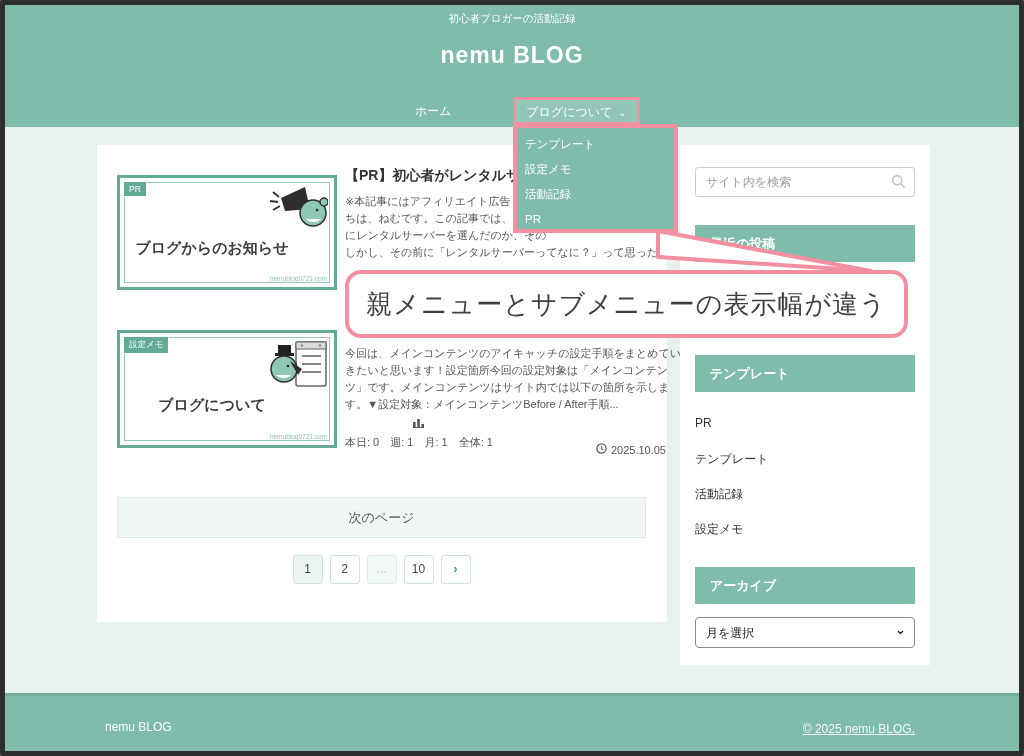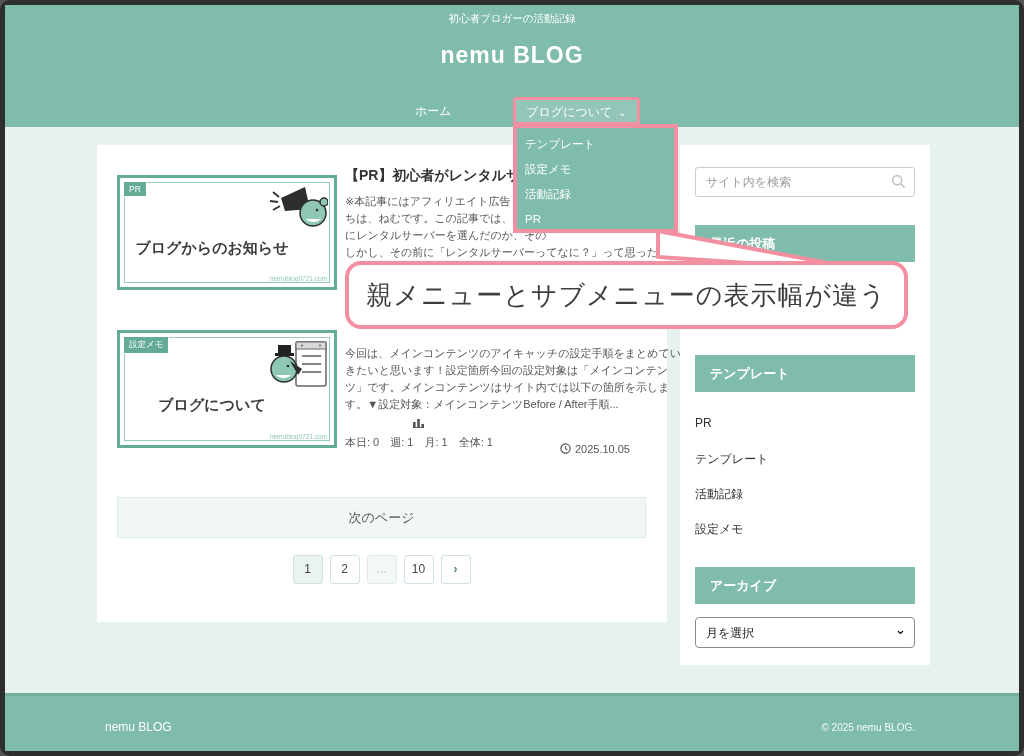--- a/index.html
+++ b/index.html
@@ -1,17 +1,17 @@
 <!DOCTYPE html>
 <html><head>
 <meta charset="utf-8">
 <style>
   * { margin:0; padding:0; box-sizing:border-box; }
   body { font-family:"Liberation Sans","DejaVu Sans",sans-serif; background:#555; }
-  .frame { position:relative; width:1024px; height:756px; background:#2e2e2e; border-radius:10px; overflow:hidden; }
+  .frame { position:relative; width:1024px; height:756px; background:#2e2e2e; border-radius:4px; overflow:hidden; }
   .page { position:absolute; inset:5px; background:#e7f1ed; overflow:hidden; }
 
   
   .header { position:absolute; top:0; left:0; right:0; height:122px; background:#7fbcab; z-index:5; }
   .tagline { padding-top:7px; text-align:center; color:#fff; font-size:10.5px; }
   .site-title { margin-top:16px; text-align:center; color:#fff; font-size:23px; font-weight:bold; letter-spacing:1px; }
   .nav-home { position:absolute; left:410px; top:92px; width:80px; height:28px; line-height:28px; color:#fff; font-size:12px; cursor:pointer; }
   .nav-about { position:absolute; left:508px; top:92px; width:127px; height:28px; line-height:24px; text-align:center; color:#fff; font-size:12px; background:rgba(255,255,255,0.16); border:3px solid #f28fa0; border-radius:3px; cursor:pointer; z-index:21; }
   .nav-about .chev { font-size:10px; margin-left:6px; }
 
@@ -27,21 +27,21 @@
   .thumb { position:absolute; width:220px; height:115px; background:#fff; border:3px solid #64ab97; z-index:2; }
   .thumb-inner { position:absolute; inset:4px; border:1px solid #9ac9ba; }
   .badge { position:absolute; top:3px; left:3px; background:#64ab97; color:#fff; font-size:8.5px; padding:2px 5px; border:1px solid #fff; z-index:3; }
   .thumb-title { position:absolute; left:0; right:30px; top:56%; text-align:center; font-size:15px; font-weight:bold; color:#3c3c3c; }
   .watermark { position:absolute; right:7px; bottom:5px; font-size:6.5px; color:#8fc7b5; }
   .mascot { position:absolute; right:6px; top:6px; }
   .post-title { position:absolute; left:340px; width:310px; font-size:14px; font-weight:bold; color:#333; white-space:nowrap; z-index:2; }
   .excerpt { position:absolute; left:340px; width:310px; z-index:2; }
   .excerpt div { font-size:11px; color:#555; line-height:17px; white-space:nowrap; }
   .stats { position:absolute; left:340px; font-size:11px; color:#555; z-index:2; display:flex; align-items:center; gap:5px;flex-direction:column; }
-  .post-date { position:absolute; left:320px; width:305px; text-align:right; font-size:11px; color:#555; z-index:2; display:flex; justify-content:flex-end; gap:4px; }
+  .post-date { position:absolute; left:356px; width:305px; text-align:right; font-size:11px; color:#555; z-index:2; display:flex; justify-content:flex-end; align-items:center; gap:4px; }
 
   
   .next-page { position:absolute; left:112px; top:492px; width:529px; height:41px; line-height:39px; text-align:center; background:#f1f7f4; border:1px solid #dcebe4; font-size:13px; color:#555; cursor:pointer; z-index:2; }
   .pages { position:absolute; left:112px; top:550px; width:529px; display:flex; justify-content:center; gap:7px; z-index:2; }
   .page-btn { width:30px; height:29px; line-height:27px; text-align:center; background:#fff; border:1px solid #cfe3da; border-radius:3px; font-size:12px; color:#444; cursor:pointer; }
   .page-btn.current { background:#eaf3ef; }
   .page-btn.dots { background:#f2f8f5; color:#b9cfc6; border-color:#dcebe4; cursor:default; }
   .page-btn.next { color:#4b8a76; font-weight:bold; }
 
   
@@ -49,27 +49,27 @@
   .search-box input { width:100%; height:100%; border:1px solid #ccc; border-radius:3px; padding:0 30px 0 10px; font-size:12px; color:#a16207; font-family:inherit; }
   .search-box input::placeholder { color:#999; }
   .search-icon { position:absolute; right:9px; top:7px; }
   .side-header { position:absolute; left:15px; width:220px; height:37px; line-height:37px; background:#7fbcab; color:#fff; font-size:13px; font-weight:bold; padding-left:15px; }
   .cat-item { position:absolute; left:15px; width:220px; font-size:12px; color:#333; cursor:pointer; }
   .select-wrap { position:absolute; left:15px; top:472px; width:220px; height:31px; }
   .select-wrap select { width:100%; height:100%; appearance:none; -webkit-appearance:none; border:1px solid #8a8a8a; border-radius:4px; background:#fff; padding:0 26px 0 10px; font-size:12px; color:#222; font-family:inherit; }
   .select-chev { position:absolute; right:9px; top:5px; font-size:13px; font-weight:bold; color:#111; pointer-events:none; }
 
   
-  .callout { position:absolute; left:340px; top:256px; width:563px; height:68px; background:#fff; border:4px solid #f28fa0; border-radius:16px; z-index:25; display:flex; align-items:center; justify-content:center; font-size:26px; color:#3f3f3f; letter-spacing:1px; }
+  .callout { position:absolute; left:340px; top:265px; width:563px; height:68px; background:#fff; border:4px solid #f28fa0; border-radius:16px; z-index:25; display:flex; align-items:center; justify-content:center; font-size:26px; color:#3f3f3f; letter-spacing:1px; }
   .overlay-svg { position:absolute; inset:0; z-index:15; pointer-events:none; }
 
   
   .footer { position:absolute; left:0; right:0; top:688px; height:58px; background:#7fbcab; border-top:3px solid #72af9e; z-index:5; }
   .footer .fl { position:absolute; left:100px; top:24px; color:#fff; font-size:12px; }
-  .footer .fr { position:absolute; right:104px; top:26px; color:#f4faf8; font-size:10px; }
+  .footer .fr { position:absolute; right:104px; top:26px; color:#f4faf8; font-size:12px;text-decoration:underline; }
 </style>
 </head>
 <body>
 
 <div class="frame">
 <div class="page">
 
   <div class="header">
     <div class="tagline">初心者ブロガーの活動記録</div>
     <div class="site-title">nemu BLOG</div>

